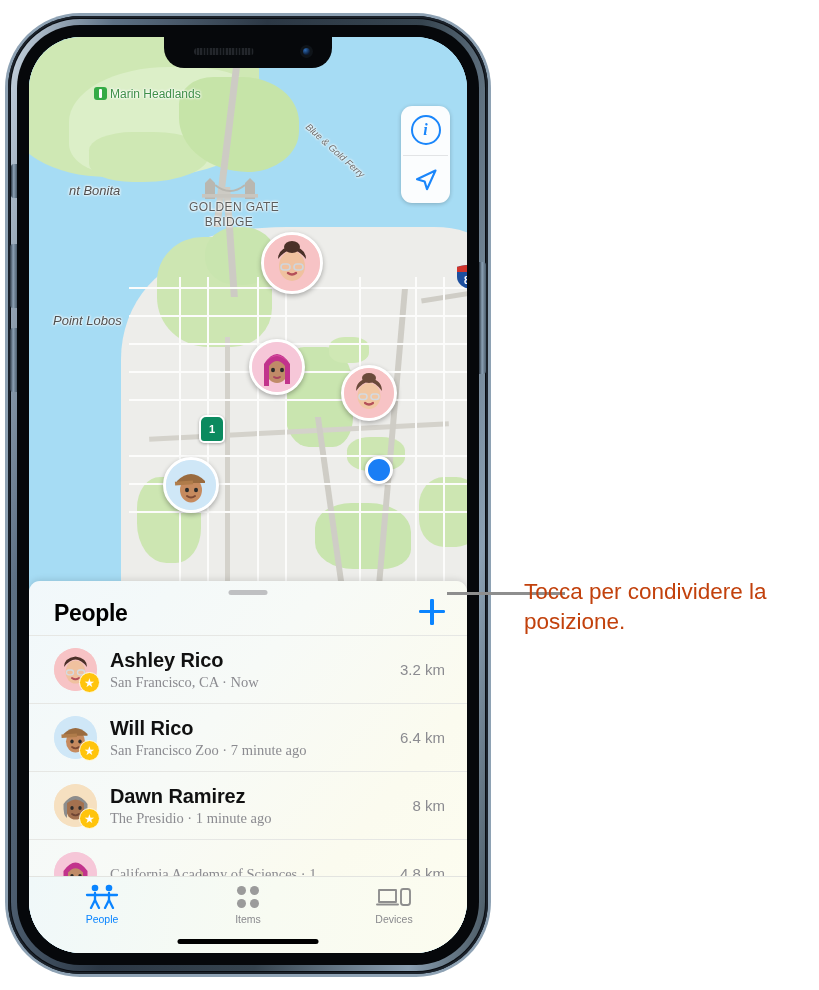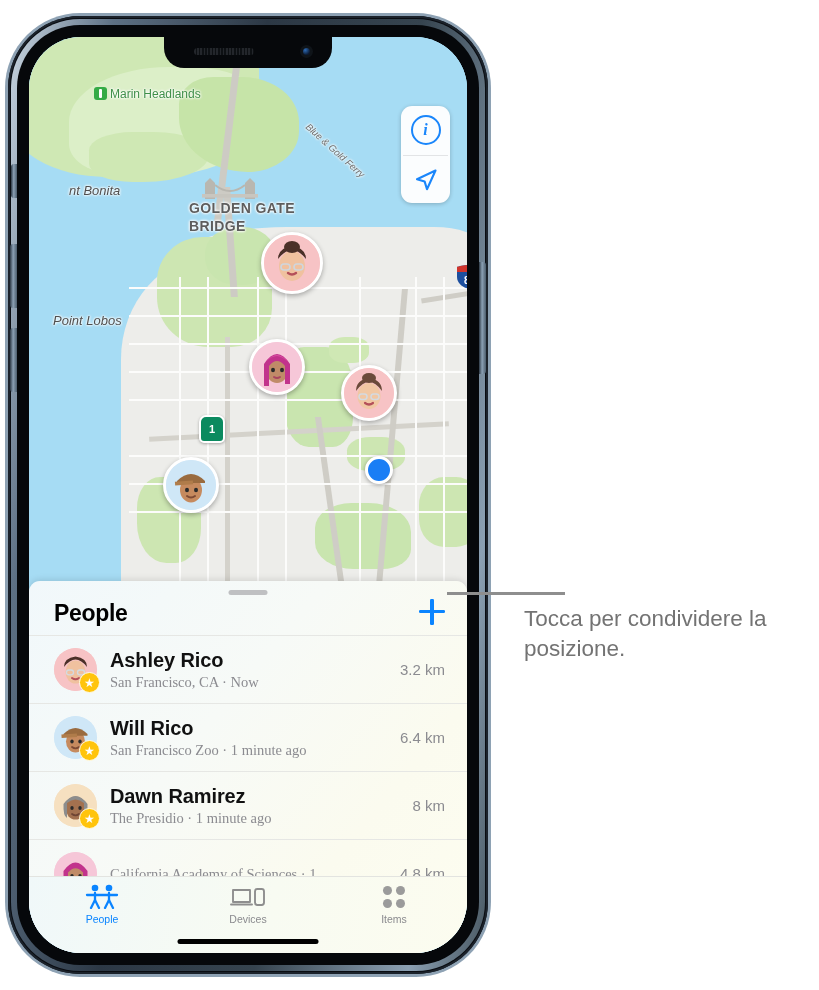--- a/index.html
+++ b/index.html
@@ -32,21 +32,21 @@
   .land{position:absolute;background:#eceae4;}
   .green{position:absolute;background:#c9e5af;}
   .greenlt{position:absolute;background:#d9edc4;}
   .roadw{position:absolute;background:#ffffff;}
   .hwy{position:absolute;background:#c4c2bb;}
 
   .maplabel{position:absolute;font-size:11px;color:#4b4b4b;
             text-shadow:0 0 3px #fff,0 0 3px #fff,0 0 2px #fff;white-space:nowrap;}
   .maplabel.italic{font-style:italic;font-size:13px;color:#4f4f4f;}
   .maplabel.park{color:#3f8f49;font-size:12px;font-weight:500;}
-  .maplabel.bridge{font-size:14px;letter-spacing:.4px;color:#5d5d5d;text-align:left;line-height:1.25;font-weight:bold;}
+  .maplabel.bridge{font-size:12px;letter-spacing:.4px;color:#5d5d5d;text-align:center;line-height:1.25;}
 
   .parkicon{display:inline-block;width:13px;height:13px;border-radius:3px;background:#35ab46;
             vertical-align:-2px;margin-right:3px;position:relative;}
   .parkicon:after{content:"";position:absolute;left:5px;top:2px;width:3px;height:9px;background:#fff;border-radius:1px;}
 
   
   #mapctl{position:absolute;right:17px;top:69px;width:49px;height:97px;background:#fbfdfe;
           border-radius:11px;box-shadow:0 1px 4px rgba(0,0,0,.22);overflow:hidden;}
   #mapctl .half{height:48.5px;display:flex;align-items:center;justify-content:center;}
   #mapctl .sep{height:1px;background:#e2e4e6;margin:0 2px;}
@@ -122,21 +122,21 @@
   .ticon{height:25px;display:flex;align-items:center;justify-content:center;}
   .dotsgrid{display:grid;grid-template-columns:9px 9px;gap:4px;}
   .dotsgrid i{display:block;width:9px;height:9px;border-radius:50%;background:#9b9b9b;}
 
   #homebar{position:absolute;left:50%;transform:translateX(-50%);bottom:9px;width:141px;height:5.5px;
            border-radius:3px;background:#000;z-index:9;}
 
   
   #leader{position:absolute;left:447px;top:592px;width:118px;height:2.5px;background:#8e8e8e;z-index:20;}
   #callouttext{position:absolute;left:524px;top:577px;width:292px;font-size:22.5px;
-               color:#737373;line-height:1.33;z-index:20;margin-top:27px;}
+               color:#c2410c;line-height:1.33;z-index:20;}
 </style>
 </head>
 <body>
 
 <div id="stage">
 
   <div id="phone">
     <div class="sidebtn sb-mute"></div>
     <div class="sidebtn sb-volup"></div>
     <div class="sidebtn sb-voldn"></div>
@@ -315,21 +315,21 @@
                 <path d="M7.5 18 L23 18 L23 21.5 L7.5 21.5Z" fill="#b07c4a" transform="rotate(-4 15 20)"></path>
                 <ellipse cx="18" cy="25.5" rx="1.7" ry="2" fill="#2b2b2b"></ellipse>
                 <ellipse cx="26" cy="25.5" rx="1.7" ry="2" fill="#2b2b2b"></ellipse>
                 <path d="M18 31 Q21.5 33.6 25 31" stroke="#7d4a34" stroke-width="1.8" fill="none" stroke-linecap="round"></path>
               </svg>
             </div>
             <div class="star">★</div>
           </div>
           <div class="rtext">
             <div class="rname">Will Rico</div>
-            <div class="rsub">San Francisco Zoo · 1 minute ago</div>
+            <div class="rsub">San Francisco Zoo · 7 minute ago</div>
           </div>
           <div class="rdist">6.4 km</div>
         </div>
 
         <div class="row">
           <div class="av">
             <div class="face" style="background:#f6e0c0;">
               <svg viewBox="0 0 43 43" width="43" height="43">
                   <circle cx="21.5" cy="21.5" r="21.5" fill="#f6e0c0"></circle>
                 <ellipse cx="21.5" cy="24" rx="10" ry="11.5" fill="#a3714f"></ellipse>
@@ -379,39 +379,39 @@
               <path d="M10 9 L10 16 L6 24" stroke="#0a84ff" stroke-width="2.3" fill="none" stroke-linecap="round"></path>
               <path d="M10 16 L14 24" stroke="#0a84ff" stroke-width="2.3" fill="none" stroke-linecap="round"></path>
               <path d="M24 9 L24 16 L20 24" stroke="#0a84ff" stroke-width="2.3" fill="none" stroke-linecap="round"></path>
               <path d="M24 16 L28 24" stroke="#0a84ff" stroke-width="2.3" fill="none" stroke-linecap="round"></path>
             </svg>
           </div>
           <div class="tlabel">People</div>
         </div>
         <div class="tab">
           <div class="ticon">
-            <svg width="36" height="22" viewBox="0 0 36 22">
-              <path d="M3 4 L3 16 L20 16 L20 4 Z" fill="none" stroke="#8e8e8e" stroke-width="1.9" stroke-linejoin="round"></path>
-              <path d="M1 18.5 L22 18.5" stroke="#8e8e8e" stroke-width="1.9" stroke-linecap="round"></path>
-              <rect x="25" y="3" width="9" height="16" rx="2.4" fill="none" stroke="#8e8e8e" stroke-width="1.9"></rect>
-            </svg>
-          </div>
-          <div class="tlabel">Devices</div>
-        </div>
-        <div class="tab">
-          <div class="ticon">
             <div class="dotsgrid">
                 <i></i>
                 <i></i>
                 <i></i>
                 <i></i>
               </div>
           </div>
           <div class="tlabel">Items</div>
         </div>
+        <div class="tab">
+          <div class="ticon">
+            <svg width="36" height="22" viewBox="0 0 36 22">
+              <path d="M3 4 L3 16 L20 16 L20 4 Z" fill="none" stroke="#8e8e8e" stroke-width="1.9" stroke-linejoin="round"></path>
+              <path d="M1 18.5 L22 18.5" stroke="#8e8e8e" stroke-width="1.9" stroke-linecap="round"></path>
+              <rect x="25" y="3" width="9" height="16" rx="2.4" fill="none" stroke="#8e8e8e" stroke-width="1.9"></rect>
+            </svg>
+          </div>
+          <div class="tlabel">Devices</div>
+        </div>
       </div>
       <div id="homebar"></div>
     </div>
   </div>
 
   <div id="leader"></div>
   <div id="callouttext">Tocca per condividere la posizione.</div>
 
 </div>
 

